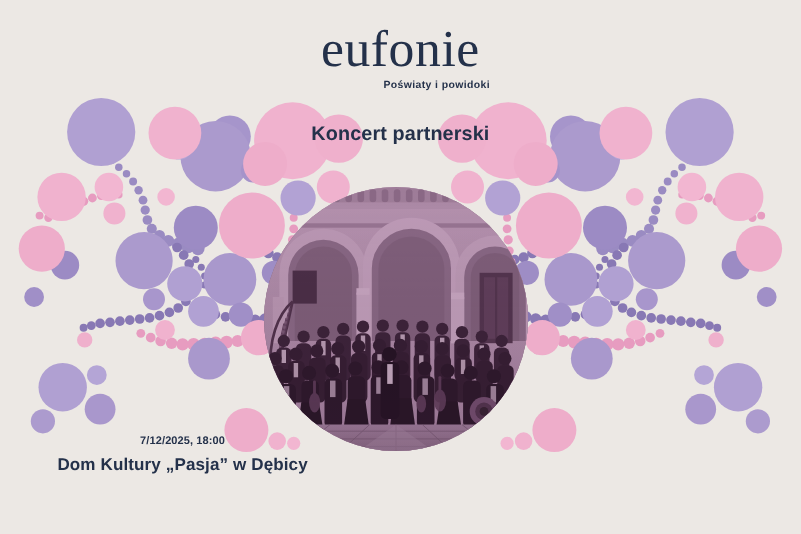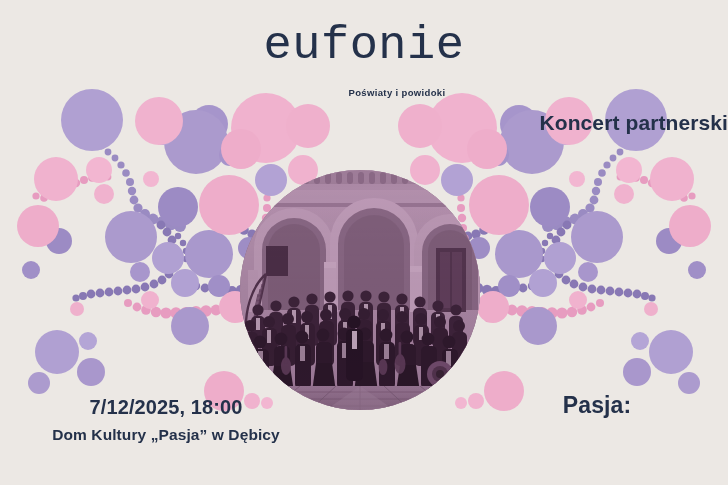--- a/index.html
+++ b/index.html
@@ -39,44 +39,44 @@
   
   .logo-block {
     position: absolute;
     left: 0;
     right: 0;
     top: 22px;
     text-align: center;
     z-index: 6;
   }
   .logo-word {
-    font-family: Liberation Mono, monospace;
+    font-family: Liberation Serif, serif;
     font-size: 47px;
     line-height: 1;
     letter-spacing: 0.5px;
     color: #24314a;
     font-weight: 400;
   }
   .logo-sub {
-    margin-top: 18px;
+    margin-top: 3px;
     font-size: 9.5px;
     font-weight: 700;
     letter-spacing: 0.35px;
     color: #24314a;
     padding-left: 66px;
   }
 
   
   .headline {
     position: absolute;
     left: 0;
     right: 0;
     top: 111px;
-    text-align: right;
-    font-size: 21px;
+    text-align: center;
+    font-size: 18px;
     font-weight: 700;
     letter-spacing: 0.1px;
     color: #24314a;
     z-index: 6;
   }
 
   
   .photo-circle {
     position: absolute;
     left: 240px;
@@ -105,21 +105,21 @@
   .info-left {
     position: absolute;
     left: 18px;
     top: 396px;
     width: 296px;
     text-align: center;
     color: #24314a;
     z-index: 6;
   }
   .info-left .date {
-    font-size: 20px;
+    font-size: 10px;
     font-weight: 700;
     letter-spacing: 0.1px;
   }
   .info-left .venue {
     margin-top: 7px;
     font-size: 15.5px;
     font-weight: 700;
     letter-spacing: 0.1px;
   }
 
@@ -716,16 +716,15 @@
     </div>
     <div class="photo-tint"></div>
   </div>
 
   <div class="info-left">
     <div class="date">7/12/2025, 18:00</div>
     <div class="venue">Dom Kultury „Pasja” w Dębicy</div>
   </div>
 
   <div class="info-right">
-    <div class="l1">Pasja:</div>
   </div>
 
 </div>
 
 </body></html>

